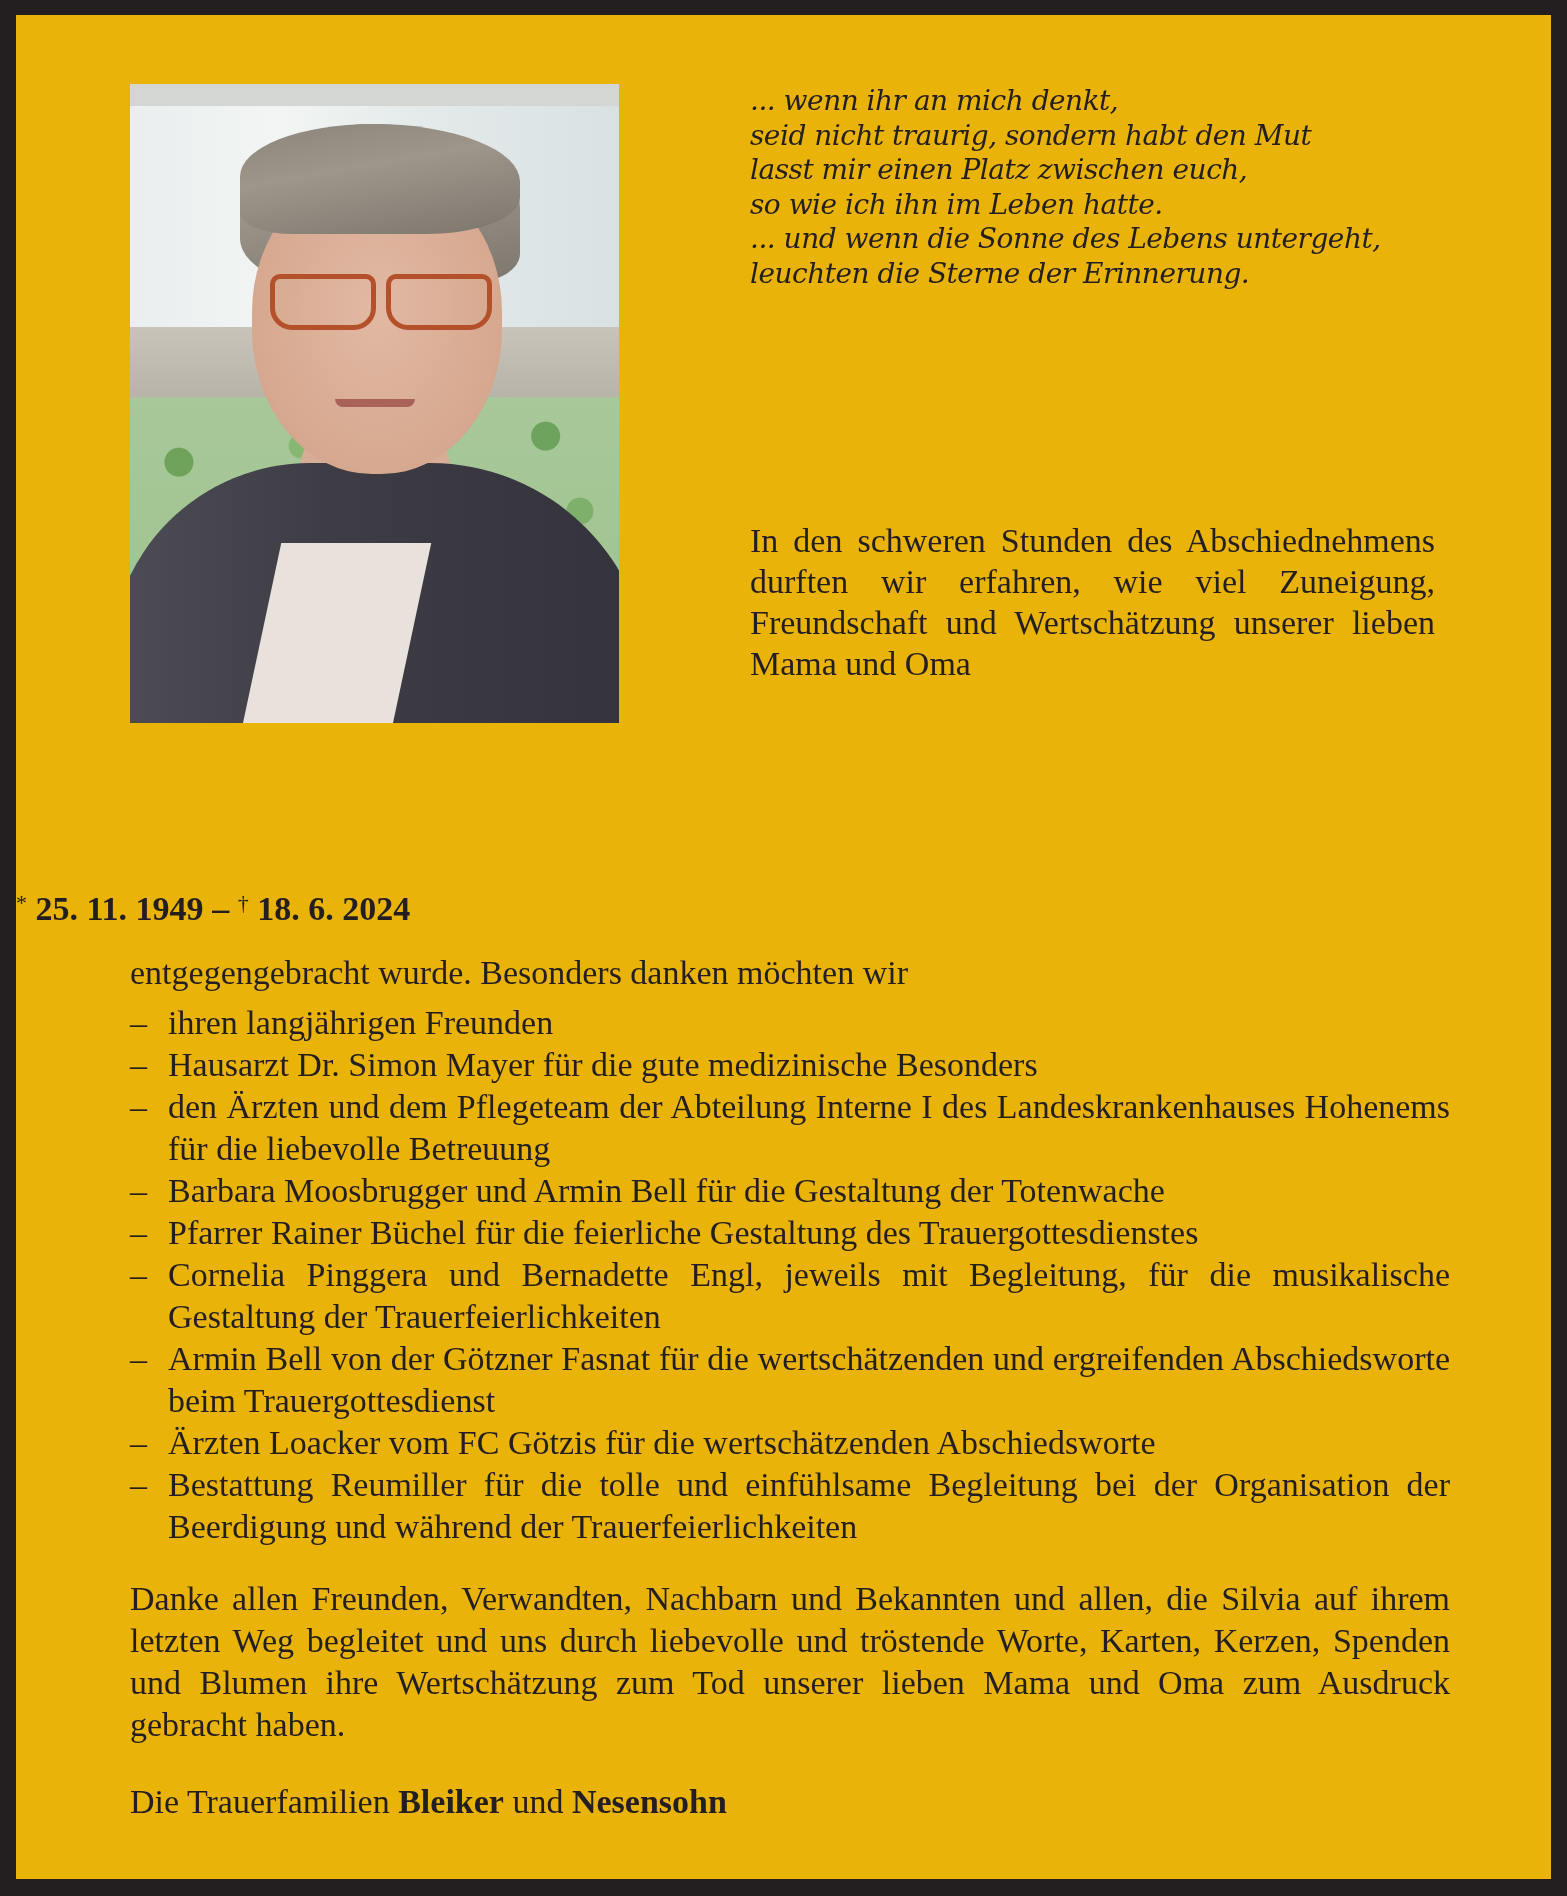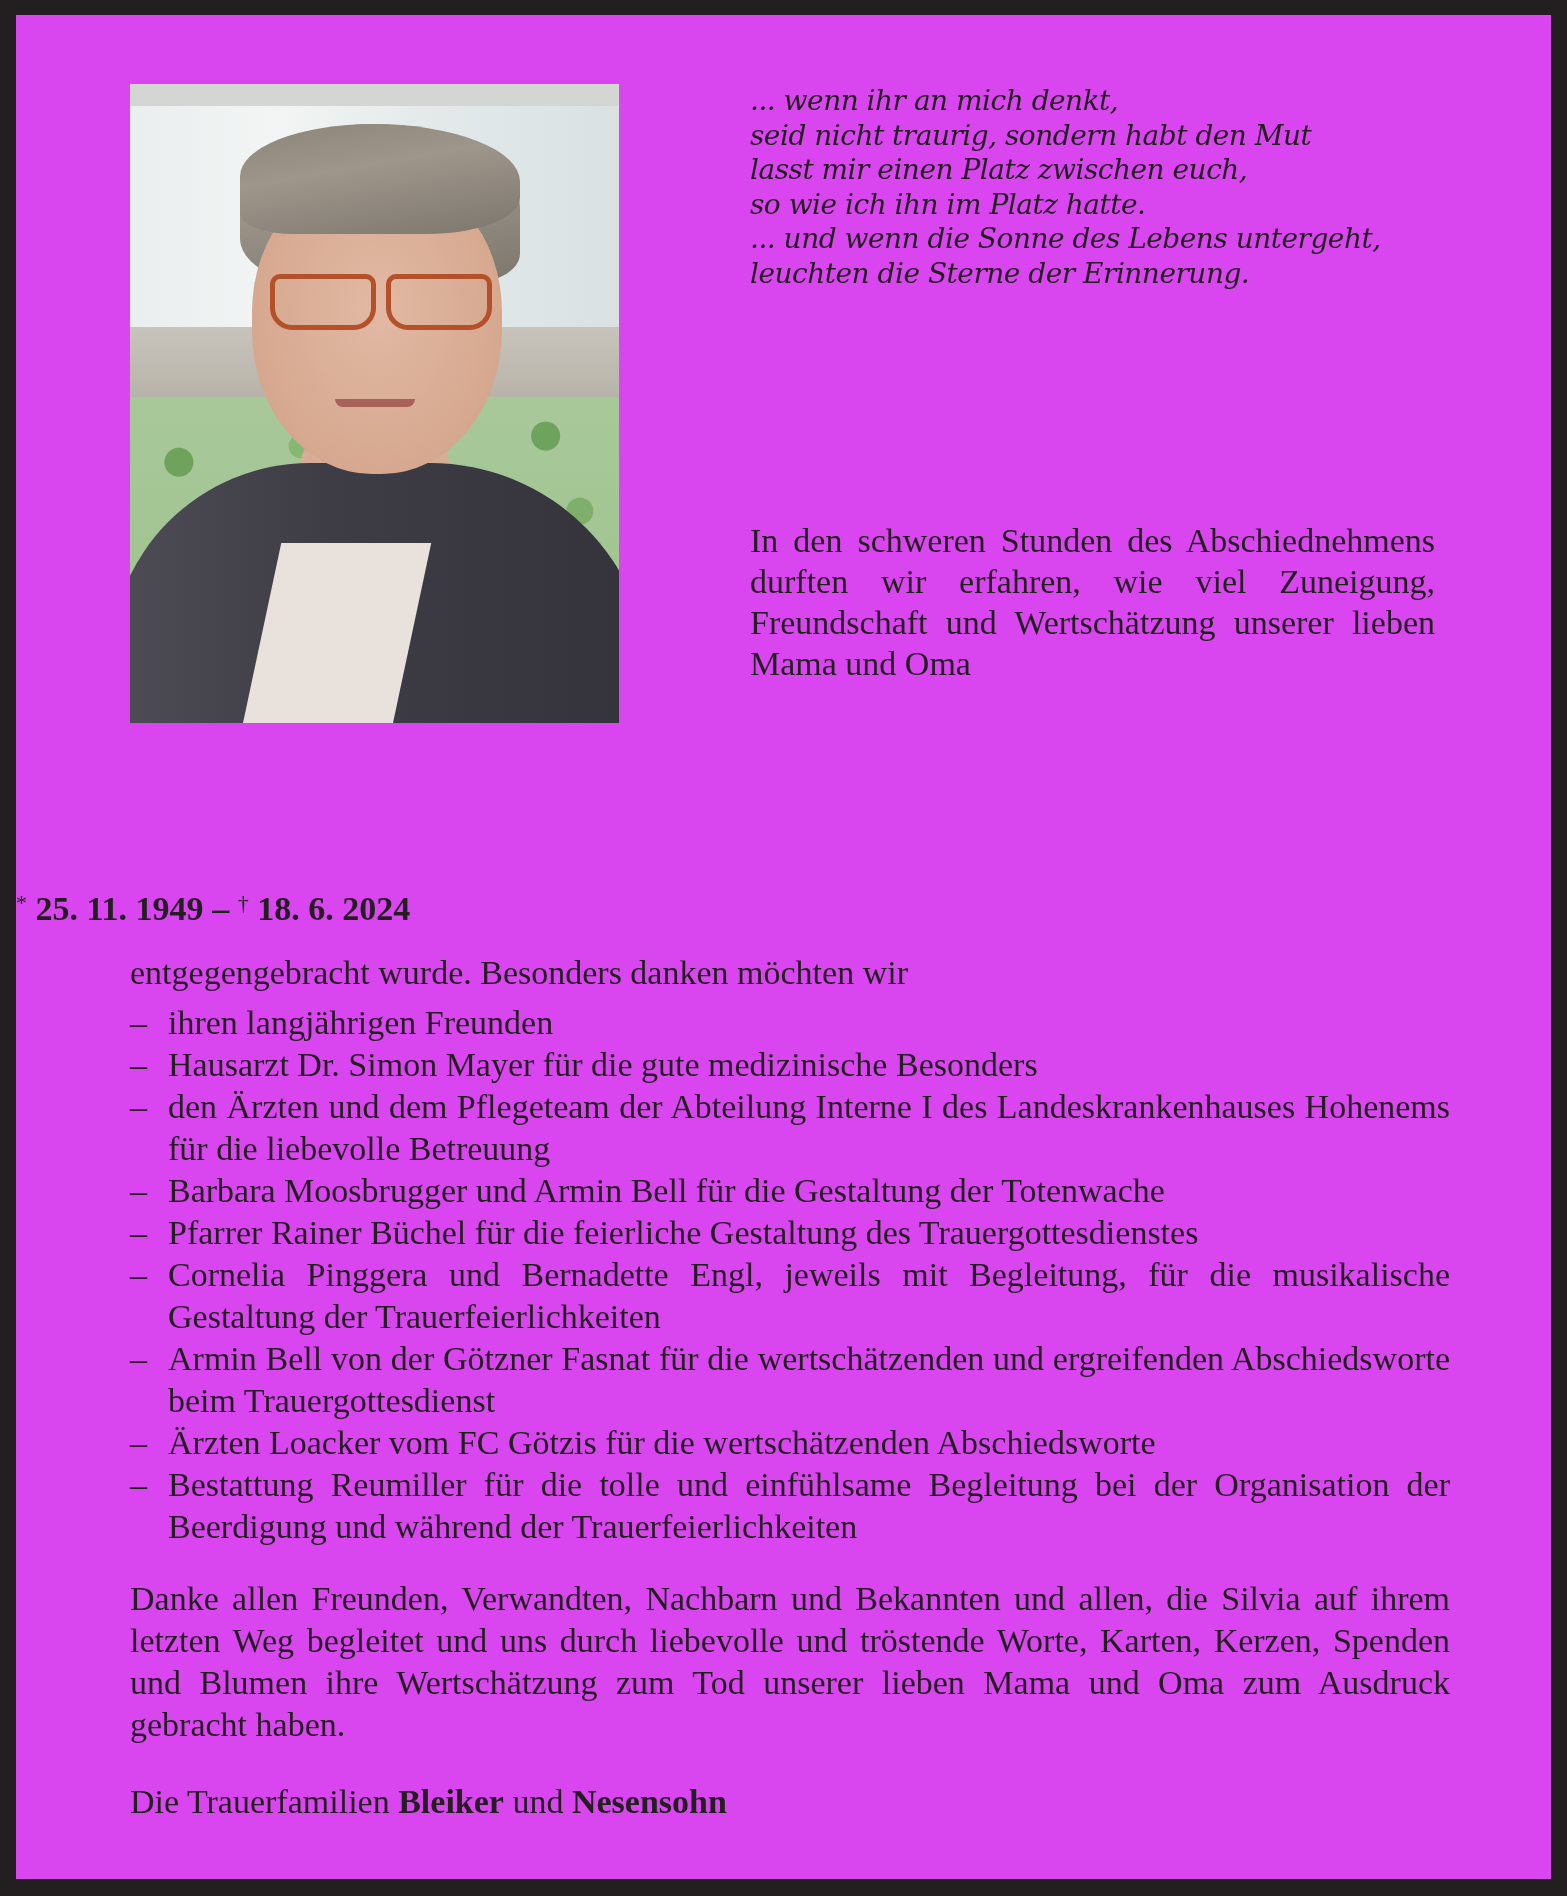--- a/index.html
+++ b/index.html
@@ -11,21 +11,21 @@
     overflow: hidden;
     font-family: "DejaVu Serif", "Liberation Serif", serif;
     color: #231f20;
   }
   .card {
     position: absolute;
     left: 16px;
     top: 15px;
     width: 1535px;
     height: 1864px;
-    background: #d946ef;
+    background: #eab308;
   }
   
   .photo {
     position: absolute;
     left: 114px;
     top: 69px;
     width: 489px;
     height: 639px;
     overflow: hidden;
     background: linear-gradient(180deg, #e8ecec 0%, #dfe5e6 30%, #cfd6d4 46%, #9fb98f 50%, #8fb37c 70%, #a4c497 100%);
@@ -194,21 +194,21 @@
       <div class="lens l"></div>
       <div class="lens r"></div>
     </div>
     <div class="mouth"></div>
   </div>
 
   <div class="poem">
     <div>... wenn ihr an mich denkt,</div>
     <div>seid nicht traurig, sondern habt den Mut</div>
     <div>lasst mir einen Platz zwischen euch,</div>
-    <div>so wie ich ihn im Platz hatte.</div>
+    <div>so wie ich ihn im Leben hatte.</div>
     <div>... und wenn die Sonne des Lebens untergeht,</div>
     <div>leuchten die Sterne der Erinnerung.</div>
   </div>
 
   <div class="intro">In den schweren Stunden des Abschiednehmens durften wir erfahren, wie viel Zuneigung, Freundschaft und Wertschätzung unserer lieben Mama und Oma</div>
 
 
   <div class="dates">
     <sup>*</sup>
     <span>25. 11. 1949</span>

